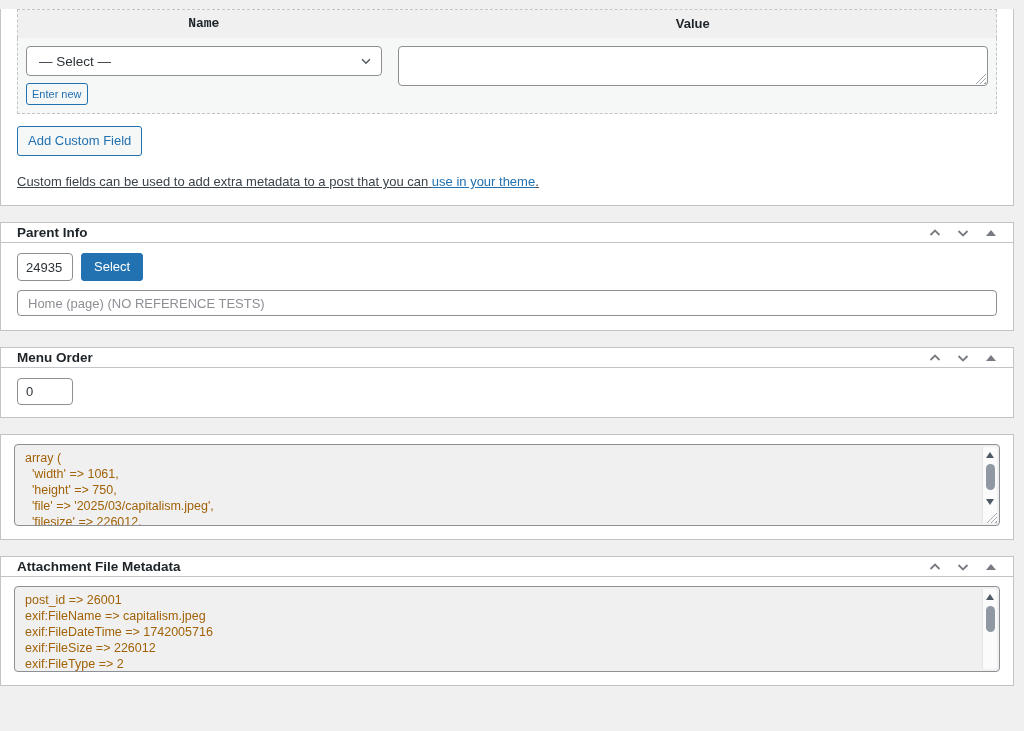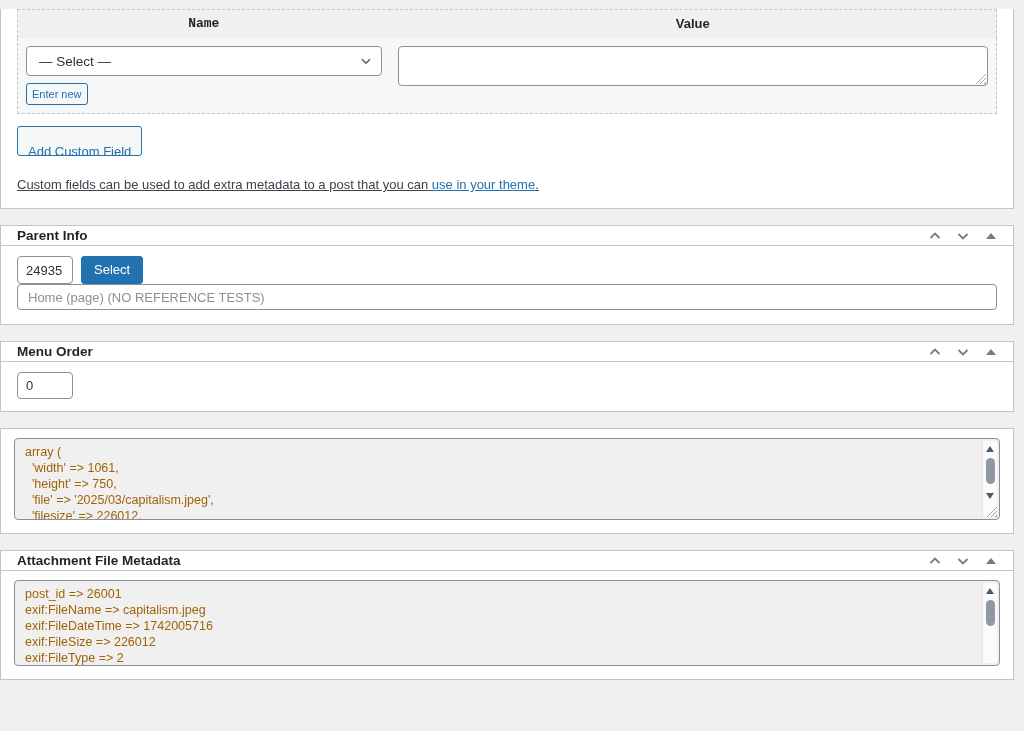--- a/index.html
+++ b/index.html
@@ -76,21 +76,21 @@
     background: repeating-linear-gradient(135deg, transparent 0 2px, #a7aaad 2px 3px);
     clip-path: polygon(100% 0, 100% 100%, 0 100%);
     cursor: nwse-resize;
   }
 
   
   .btn-secondary {
     display: inline-block; background: #f6f7f7;
     border: 1px solid #2271b1; border-radius: 3px;
     color: #2271b1; font-size: 13px; line-height: 28px; height: 30px;
-    padding: 11px 10px; cursor: pointer; font-family: inherit;
+    padding: 0 10px; cursor: pointer; font-family: inherit;
   }
   .btn-small { height: 22px; line-height: 20px; font-size: 11px; padding: 0 5px; margin-top: 7px; }
   .btn-primary {
     display: inline-block; background: #2271b1;
     border: 1px solid #2271b1; border-radius: 3px;
     color: #fff; font-size: 13px; line-height: 26px; height: 28px;
     padding: 0 12px; cursor: pointer; font-family: inherit;
   }
   .cf-add-row { margin-top: 12px; }
   .cf-help { margin-top: 18px; padding-bottom: 2px; color: #3c434a; text-decoration: underline; }
@@ -99,21 +99,21 @@
   
   .row { display: flex; align-items: center; }
   .text-input {
     border: 1px solid #8c8f94; border-radius: 4px;
     height: 28px; padding: 0 8px; font-size: 13px; color: #2c3338;
     font-family: inherit; background: #fff;
   }
   .id-input { width: 56px; }
   .ml8 { margin-left: 8px; }
   .wide-input {
-    width: 100%; height: 26px; margin-top: 0;
+    width: 100%; height: 26px; margin-top: 9px;
     border: 1px solid #8c8f94; border-radius: 4px;
     padding: 0 10px; font-size: 13px; color: #8c8f94;
     font-family: inherit; background: #fff;
   }
   .order-input { width: 56px; height: 27px; }
 
   
   .code-box {
     position: relative; width: 100%;
     border: 1px solid #8c8f94; border-radius: 4px;

